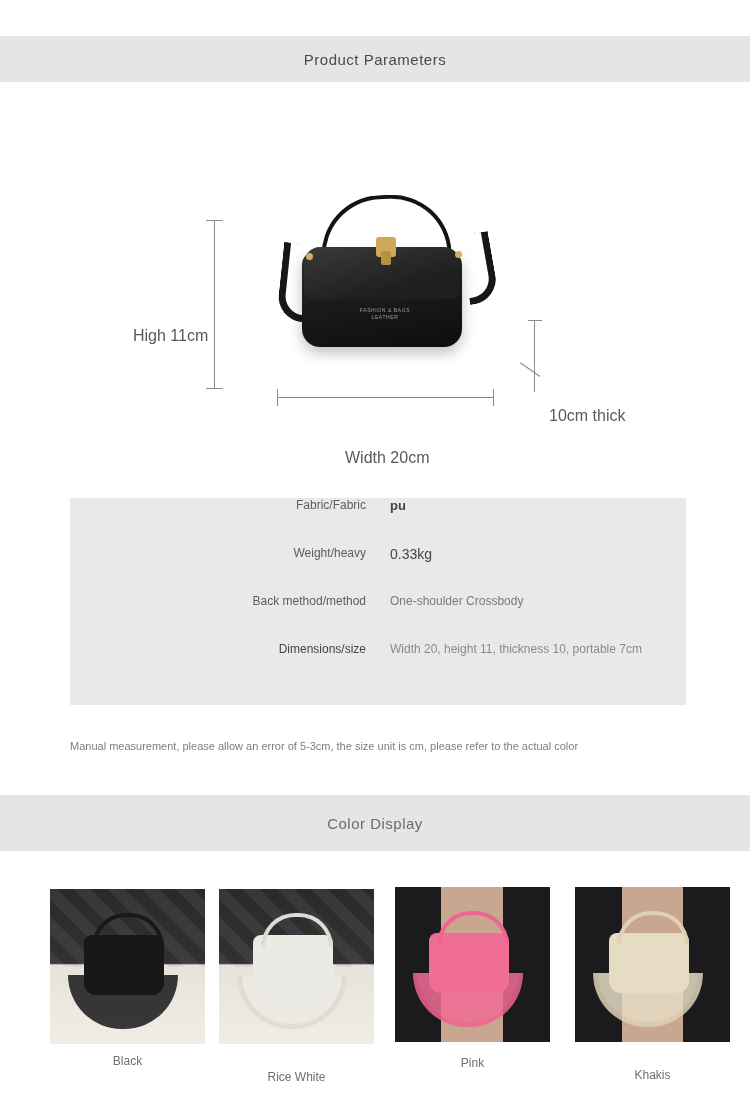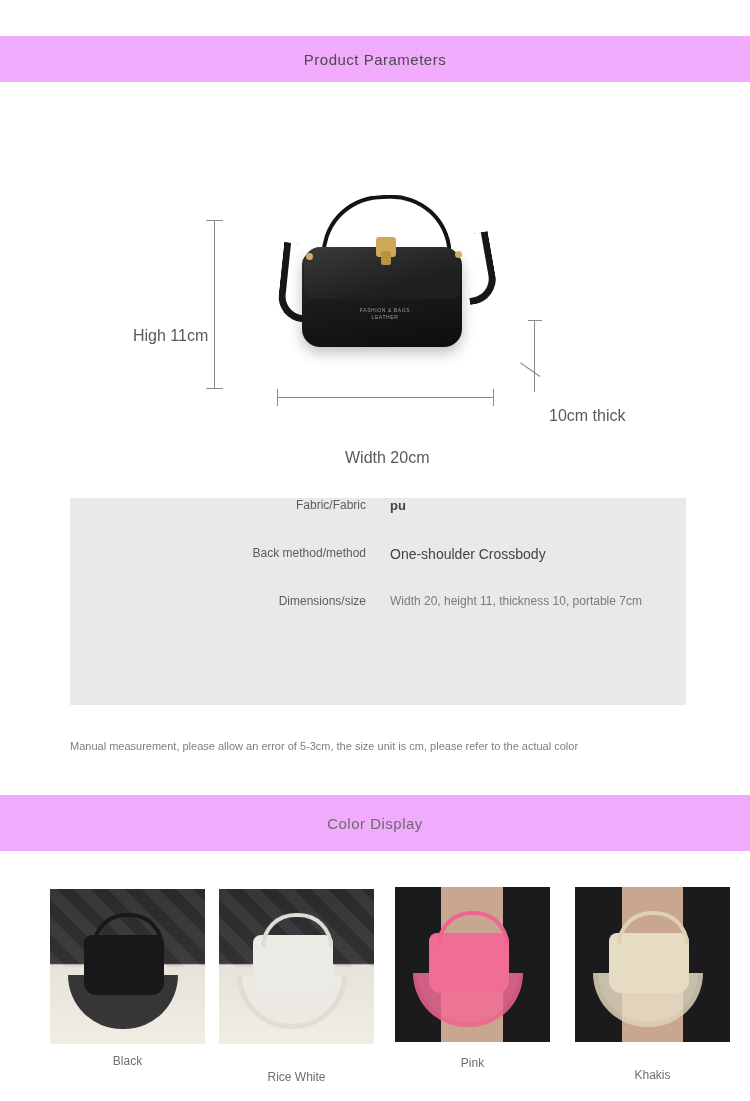--- a/index.html
+++ b/index.html
@@ -13,21 +13,21 @@
     height: 1101px;
     position: relative;
     font-family: "Liberation Sans", sans-serif;
     color: #333;
     overflow: hidden;
   }
 
   
   .section-bar {
     width: 750px;
-    background: #f0abfc;
+    background: #e5e5e5;
     display: flex;
     align-items: center;
     justify-content: center;
   }
   .section-bar .section-title {
     font-size: 15px;
     color: #4a4a4a;
     letter-spacing: .5px;
   }
   #bar-params {
@@ -333,20 +333,24 @@
   <div class="meas-line" id="dline-slant"></div>
   <div class="meas-label" id="label-thick">10cm thick</div>
 </div>
 
 <div id="spec-table">
   <div class="spec-row">
     <div class="spec-label">Fabric/Fabric</div>
     <div class="spec-value">pu</div>
   </div>
   <div class="spec-row">
+    <div class="spec-label">Weight/heavy</div>
+    <div class="spec-value">0.33kg</div>
+  </div>
+  <div class="spec-row">
     <div class="spec-label">Back method/method</div>
     <div class="spec-value">One-shoulder Crossbody</div>
   </div>
   <div class="spec-row">
     <div class="spec-label">Dimensions/size</div>
     <div class="spec-value">Width 20, height 11, thickness 10, portable 7cm</div>
   </div>
 </div>
 
 <div id="spec-note">Manual measurement, please allow an error of 5-3cm, the size unit is cm, please refer to the actual color</div>

